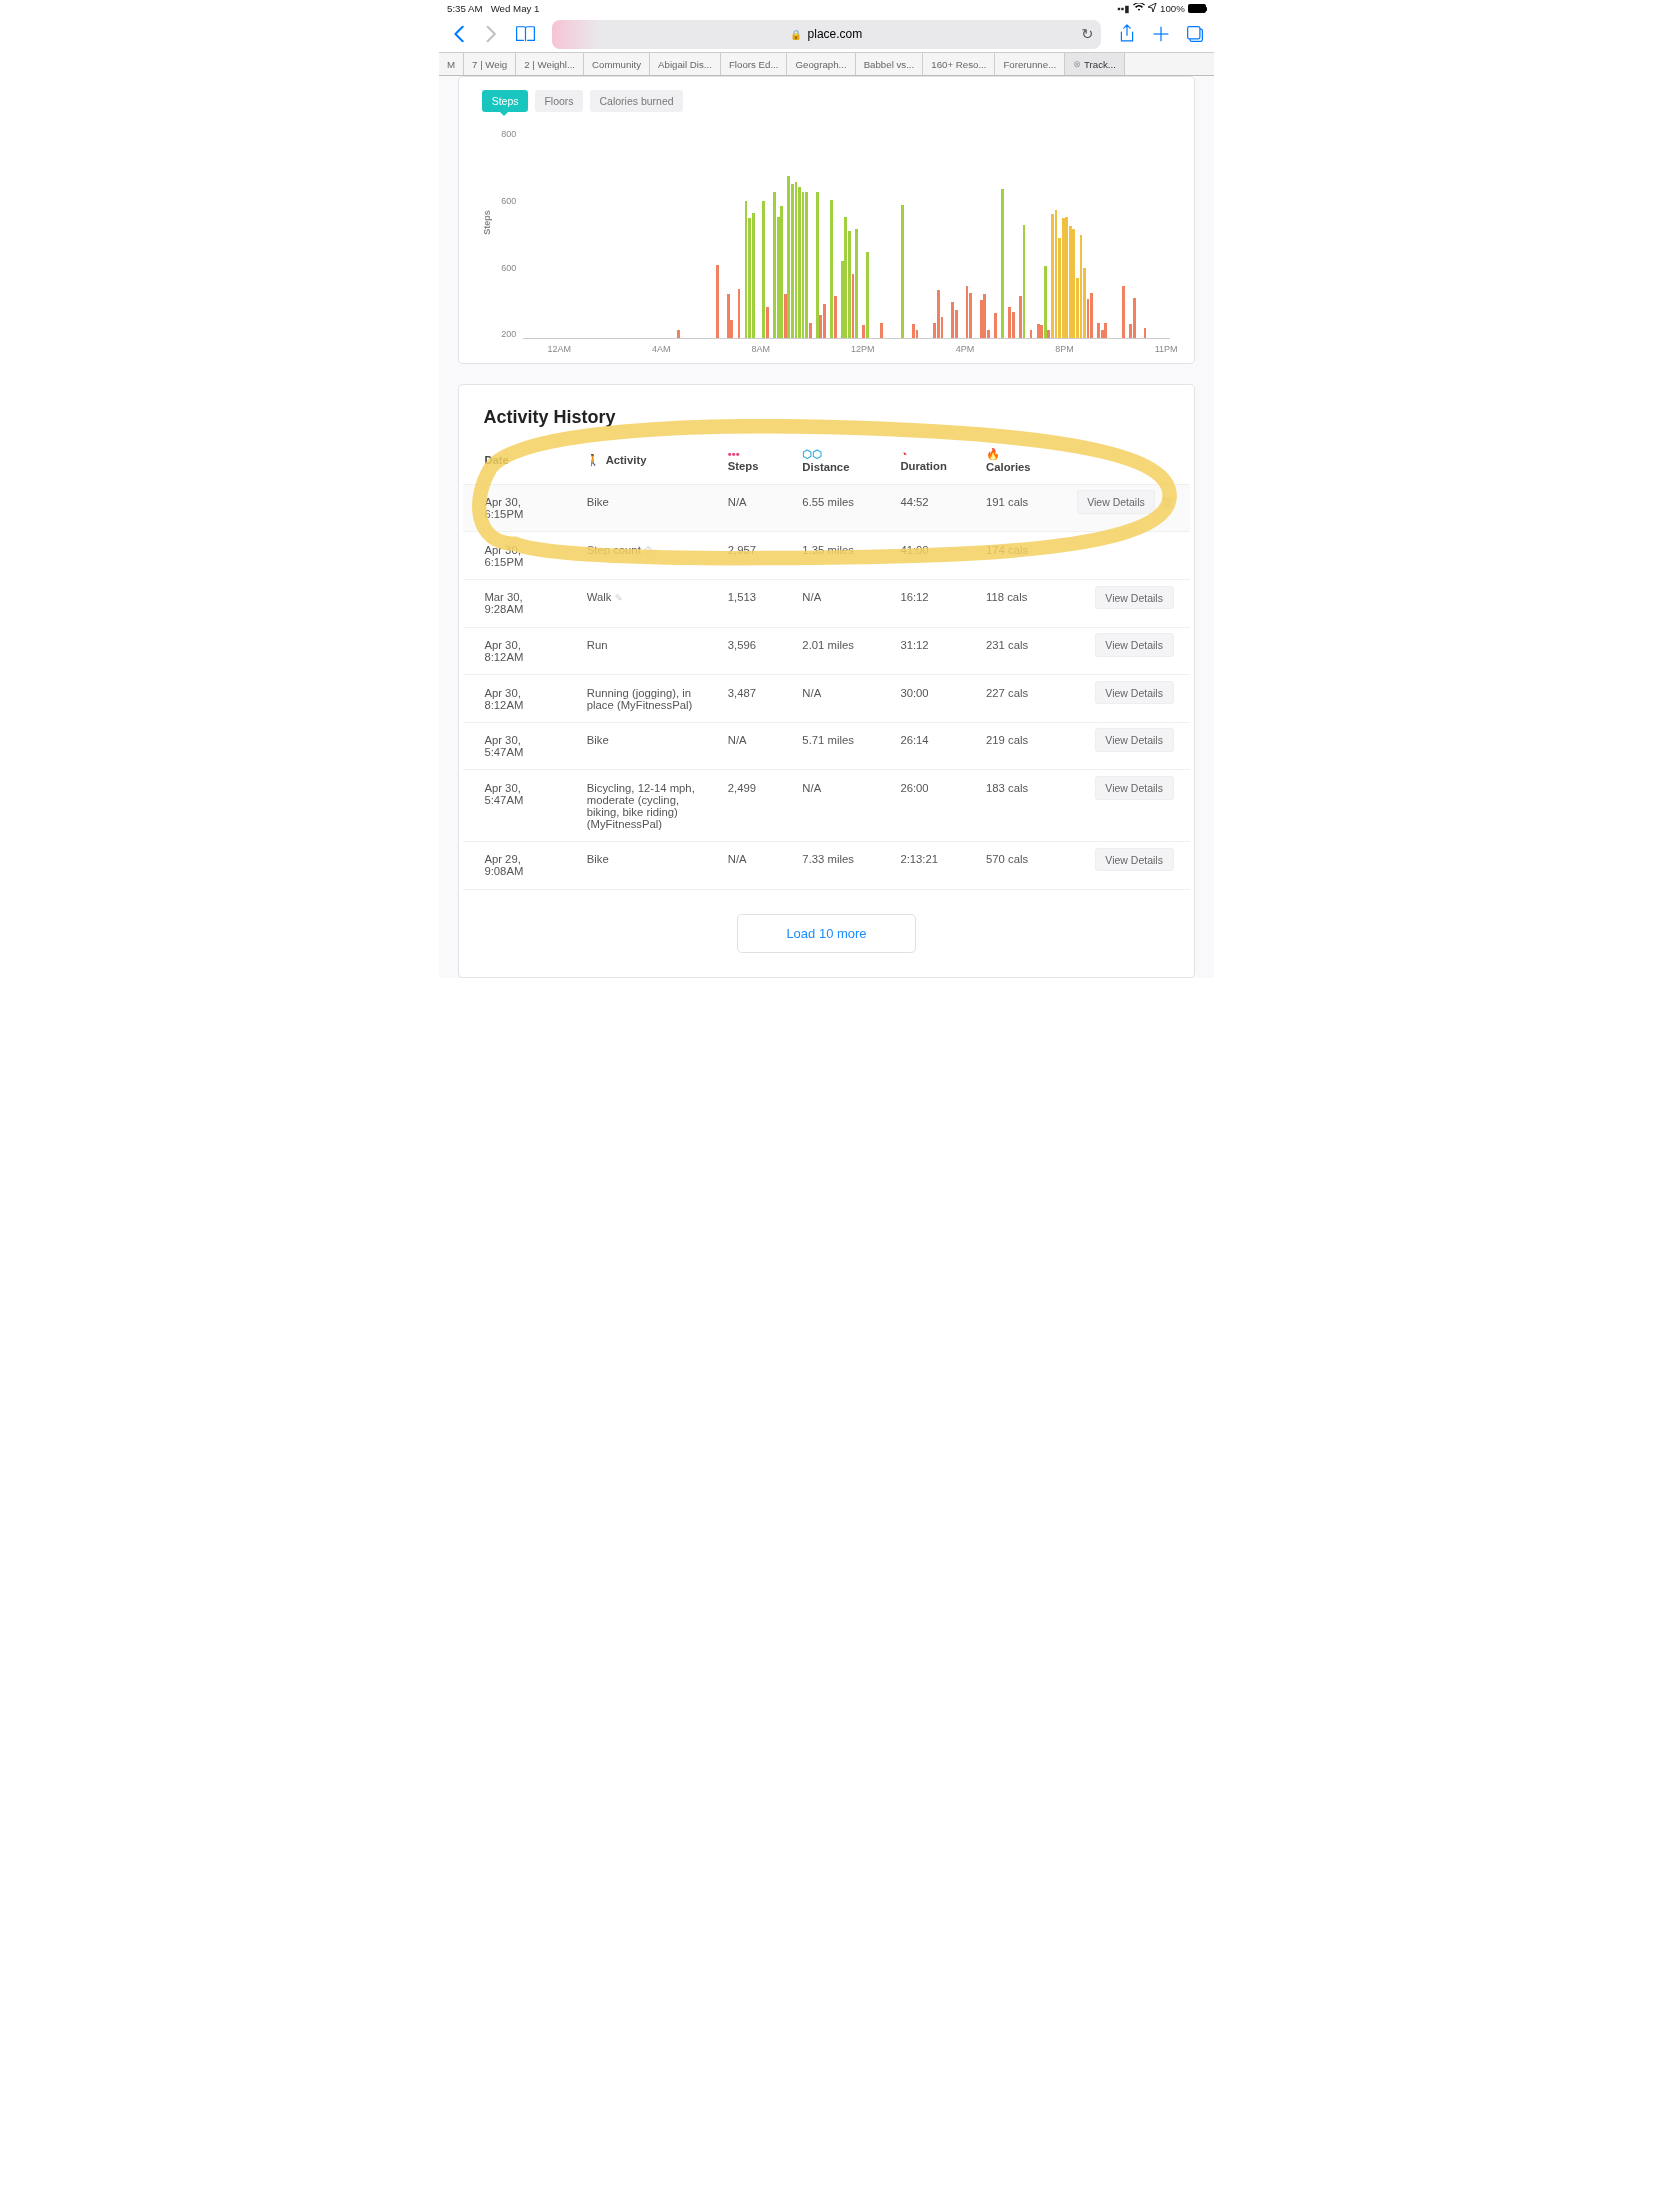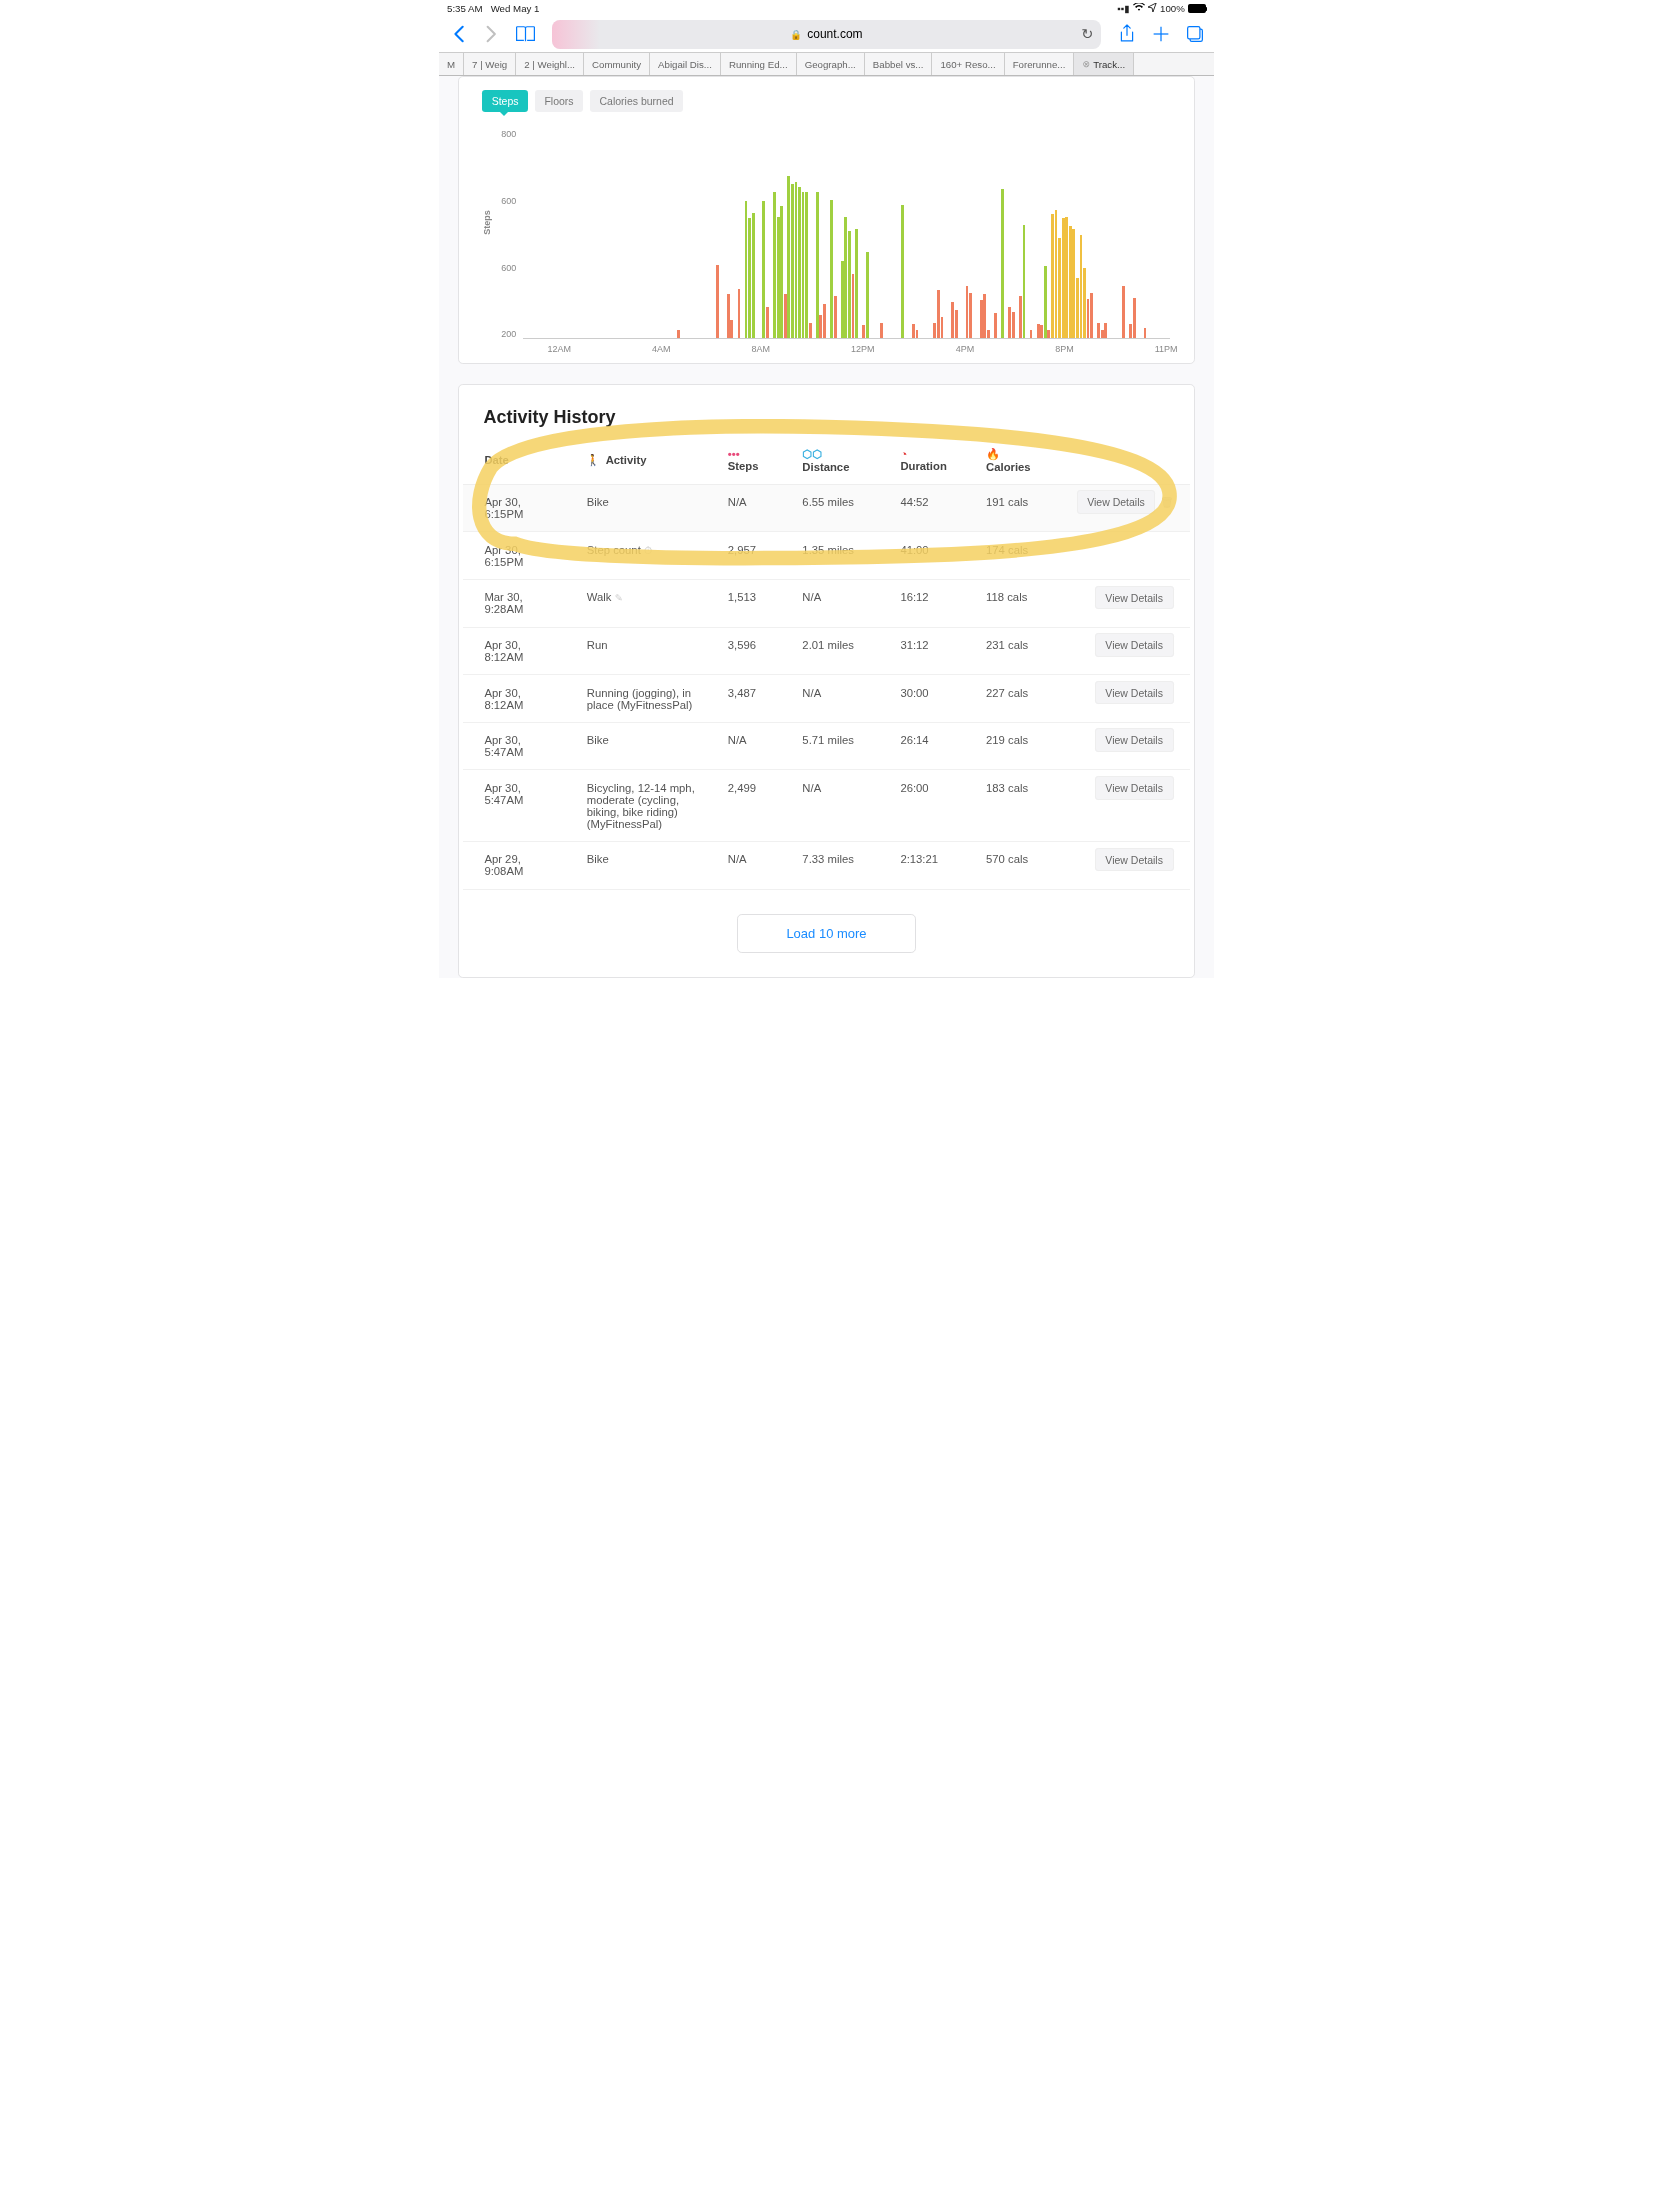--- a/index.html
+++ b/index.html
@@ -129,21 +129,21 @@
       </svg>
   </div>
   <div class="bookmarks-icon">
     <svg width="21" height="18" viewBox="0 0 26 22">
         <path d="M2 2 h9 a2 2 0 0 1 2 2 v16 M24 2 h-9 a2 2 0 0 0 -2 2 v16 M2 2 v17 h9 M24 2 v17 h-9" fill="none" stroke="#007aff" stroke-width="1.5"></path>
       </svg>
   </div>
   <div class="url-bar">
     <span class="url-text">
       <span class="lock-icon">🔒</span>
-      <span>count.com</span>
+      <span>place.com</span>
     </span>
     <span class="reload-icon">↻</span>
   </div>
   <div class="tool-icon">
     <svg width="16" height="19.4" viewBox="0 0 20 24">
         <path d="M10 1 v13 M6 5 l4 -4 l4 4 M3 10 v11 h14 v-11" fill="none" stroke="#007aff" stroke-width="1.5" stroke-linecap="round" stroke-linejoin="round"></path>
       </svg>
   </div>
   <div class="tool-icon">
     <svg width="18" height="18" viewBox="0 0 22 22">
@@ -169,21 +169,21 @@
     <div class="tab">
       <span>2 | Weighl...</span>
     </div>
     <div class="tab">
       <span>Community</span>
     </div>
     <div class="tab">
       <span>Abigail Dis...</span>
     </div>
     <div class="tab">
-      <span>Running Ed...</span>
+      <span>Floors Ed...</span>
     </div>
     <div class="tab">
       <span>Geograph...</span>
     </div>
     <div class="tab">
       <span>Babbel vs...</span>
     </div>
     <div class="tab">
       <span>160+ Reso...</span>
     </div>

